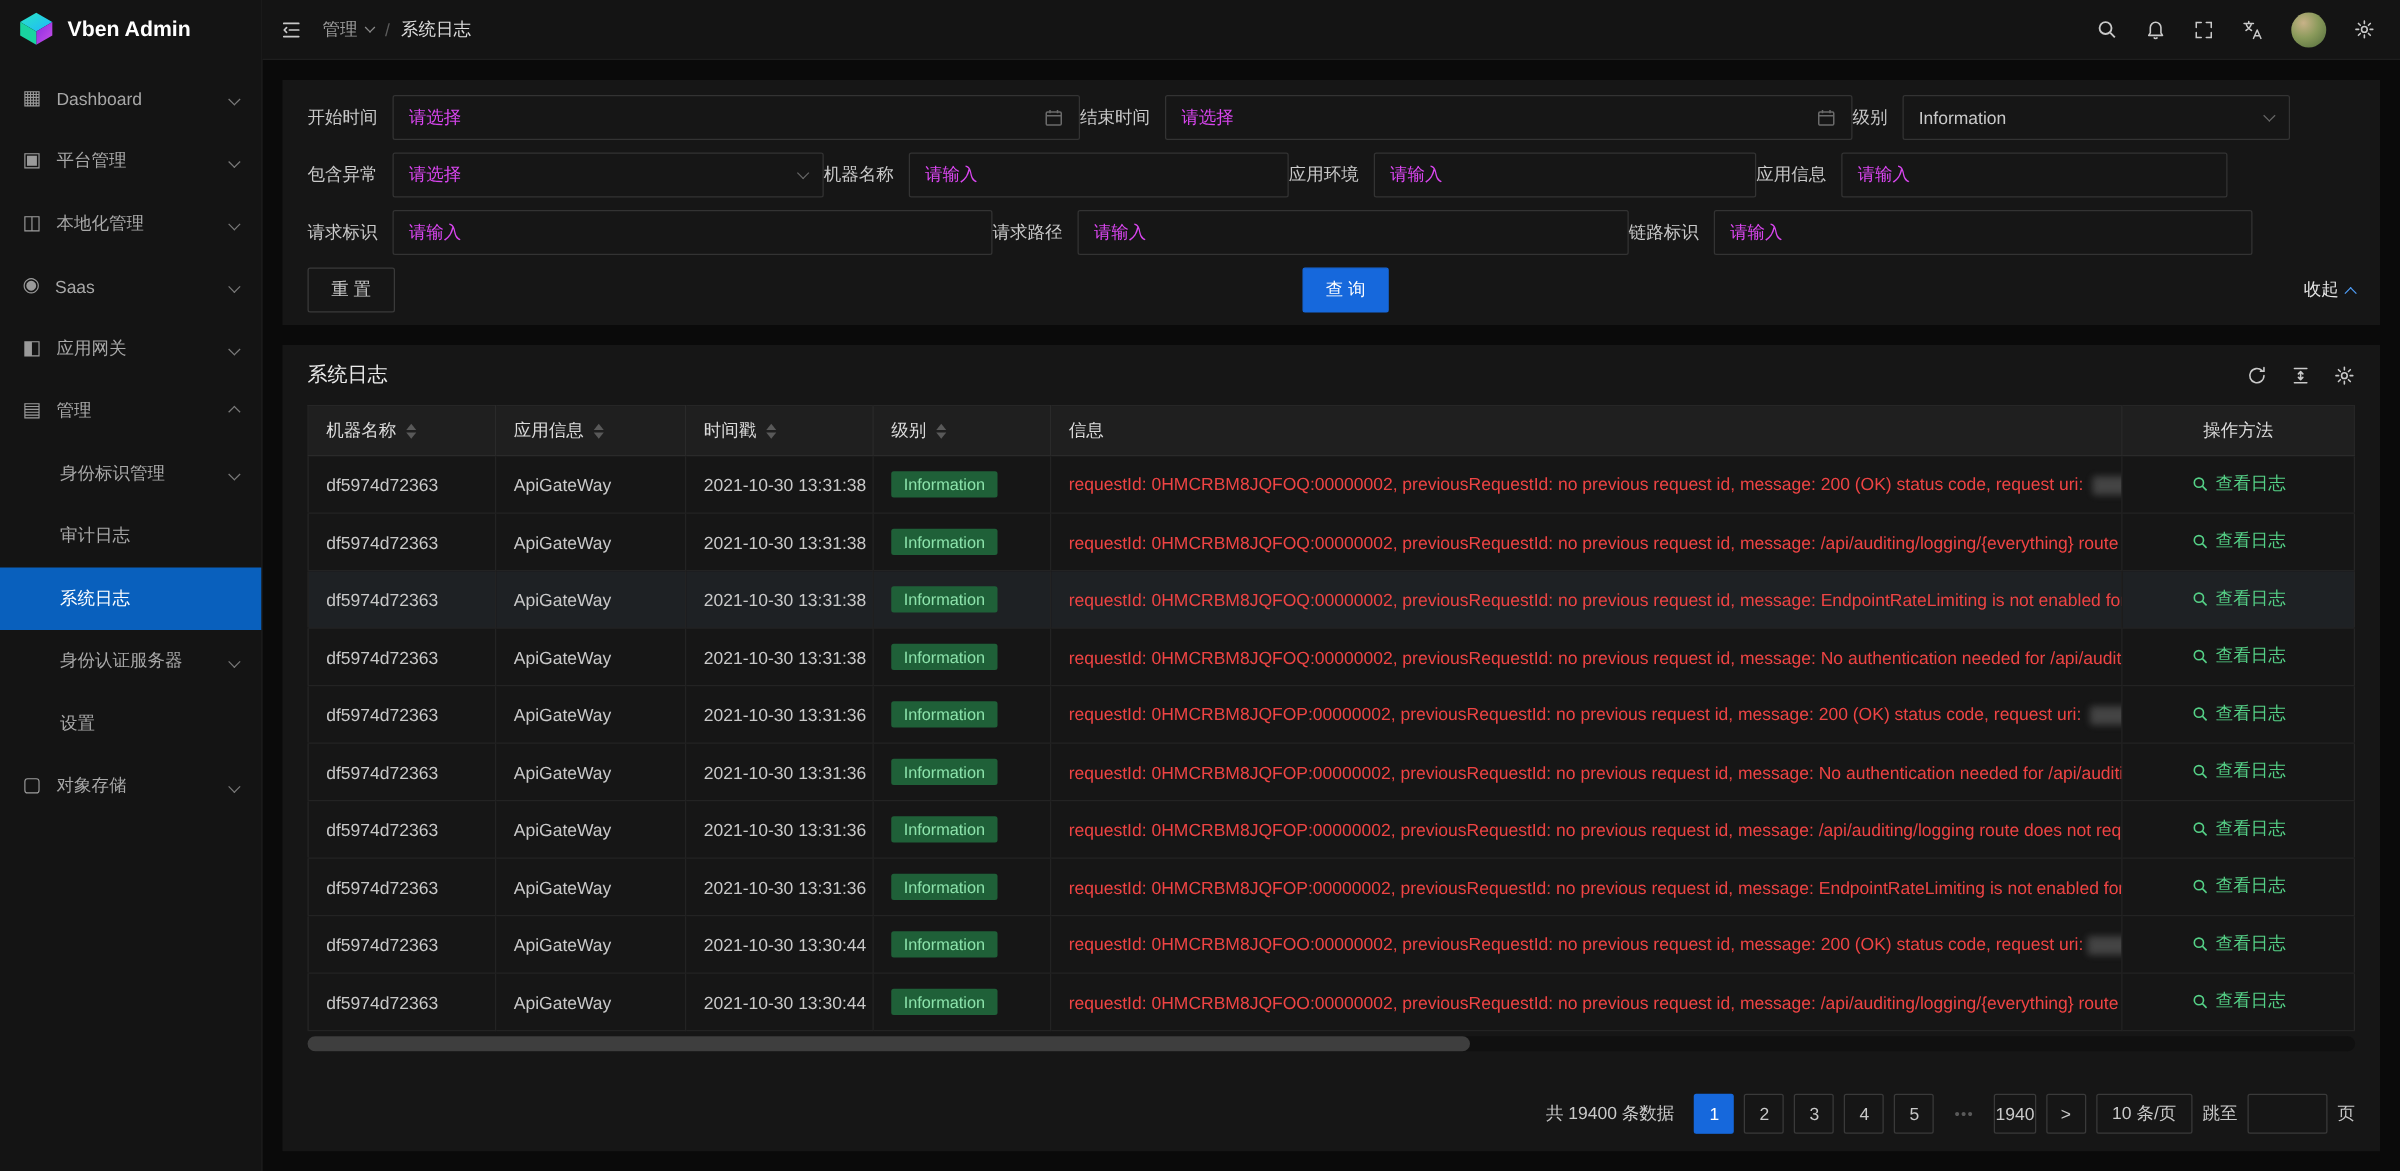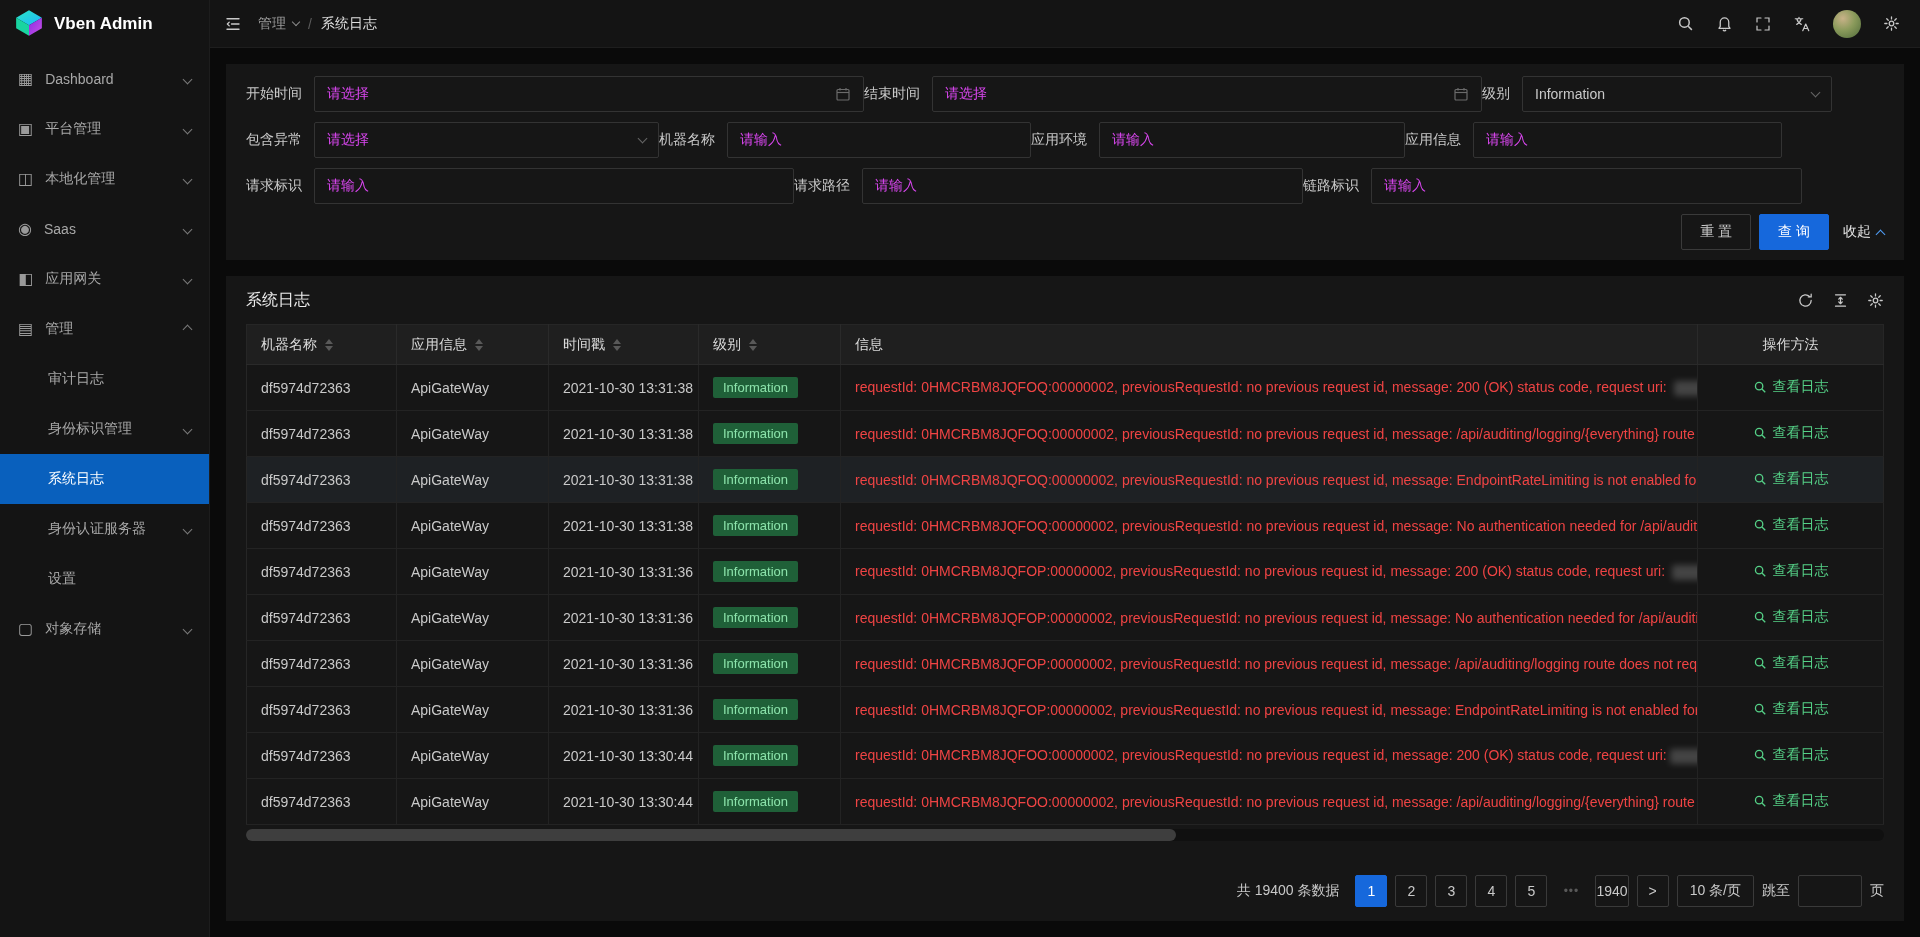--- a/index.html
+++ b/index.html
@@ -39,21 +39,21 @@
   
   .filter-panel { padding:12px 20px 10px; flex:0 0 auto }
   .f-row { display:flex; align-items:center; justify-content:flex-start; margin-bottom:10px }
   .f-field { display:flex; align-items:center }
   .f-label { margin-right:12px; color:#c9c9c9; white-space:nowrap }
   .f-control { height:36px; border:1px solid #333; border-radius:2px; background:#161616; display:flex; align-items:center; padding:0 12px; cursor:pointer; gap:8px }
   .f-placeholder { color:#d946ef; flex:1; overflow:hidden; white-space:nowrap }
   .f-value { color:#c9c9c9; flex:1; overflow:hidden; white-space:nowrap }
   .sel-chev { width:7px; height:7px; border-right:1.4px solid #666; border-bottom:1.4px solid #666; transform:rotate(45deg); margin-top:-3px; flex:0 0 auto }
   .cal-icon { display:flex; align-items:center; flex:0 0 auto }
-  .f-actions { display:flex; align-items:center; justify-content:flex-end; gap:8px; margin-top:4px }
+  .f-actions { display:flex; align-items:center; justify-content:space-between; gap:8px; margin-top:4px }
   .btn { height:36px; padding:0 18px; border-radius:2px; border:1px solid #3a3a3a; background:transparent; color:#c9c9c9; font-size:14px; cursor:pointer; font-family:inherit }
   .btn.primary { background:#1668dc; border-color:#1668dc; color:#fff }
   .collapse-link { display:flex; align-items:center; gap:6px; color:#e5e5e5; cursor:pointer; margin-left:6px; font-size:14px }
   .cl-chev { width:7px; height:7px; border-right:1.4px solid #4f9ef8; border-bottom:1.4px solid #4f9ef8; transform:rotate(-135deg); margin-top:4px }
 
   
   .table-panel { flex:1; padding:0 20px 10px; display:flex; flex-direction:column; min-height:0; overflow:hidden }
   .tp-head { height:48px; flex:0 0 48px; display:flex; align-items:center; justify-content:space-between }
   .tp-title { color:#eaeaea; font-size:16px }
   .tp-tools { display:flex; align-items:center; gap:18px }
@@ -138,25 +138,25 @@
         <span class="mi-icon">◧</span>
         <span class="mi-label">应用网关</span>
         <span class="mi-chev"></span>
       </div>
       <div class="menu-item">
         <span class="mi-icon">▤</span>
         <span class="mi-label">管理</span>
         <span class="mi-chev up"></span>
       </div>
       <div class="menu-item sub">
+        <span class="mi-label">身份标识管理</span>
+        <span class="mi-chev"></span>
+      </div>
+      <div class="menu-item sub">
         <span class="mi-label">审计日志</span>
-      </div>
-      <div class="menu-item sub">
-        <span class="mi-label">身份标识管理</span>
-        <span class="mi-chev"></span>
       </div>
       <div class="menu-item sub active">
         <span class="mi-label">系统日志</span>
       </div>
       <div class="menu-item sub">
         <span class="mi-label">身份认证服务器</span>
         <span class="mi-chev"></span>
       </div>
       <div class="menu-item sub">
         <span class="mi-label">设置</span>

